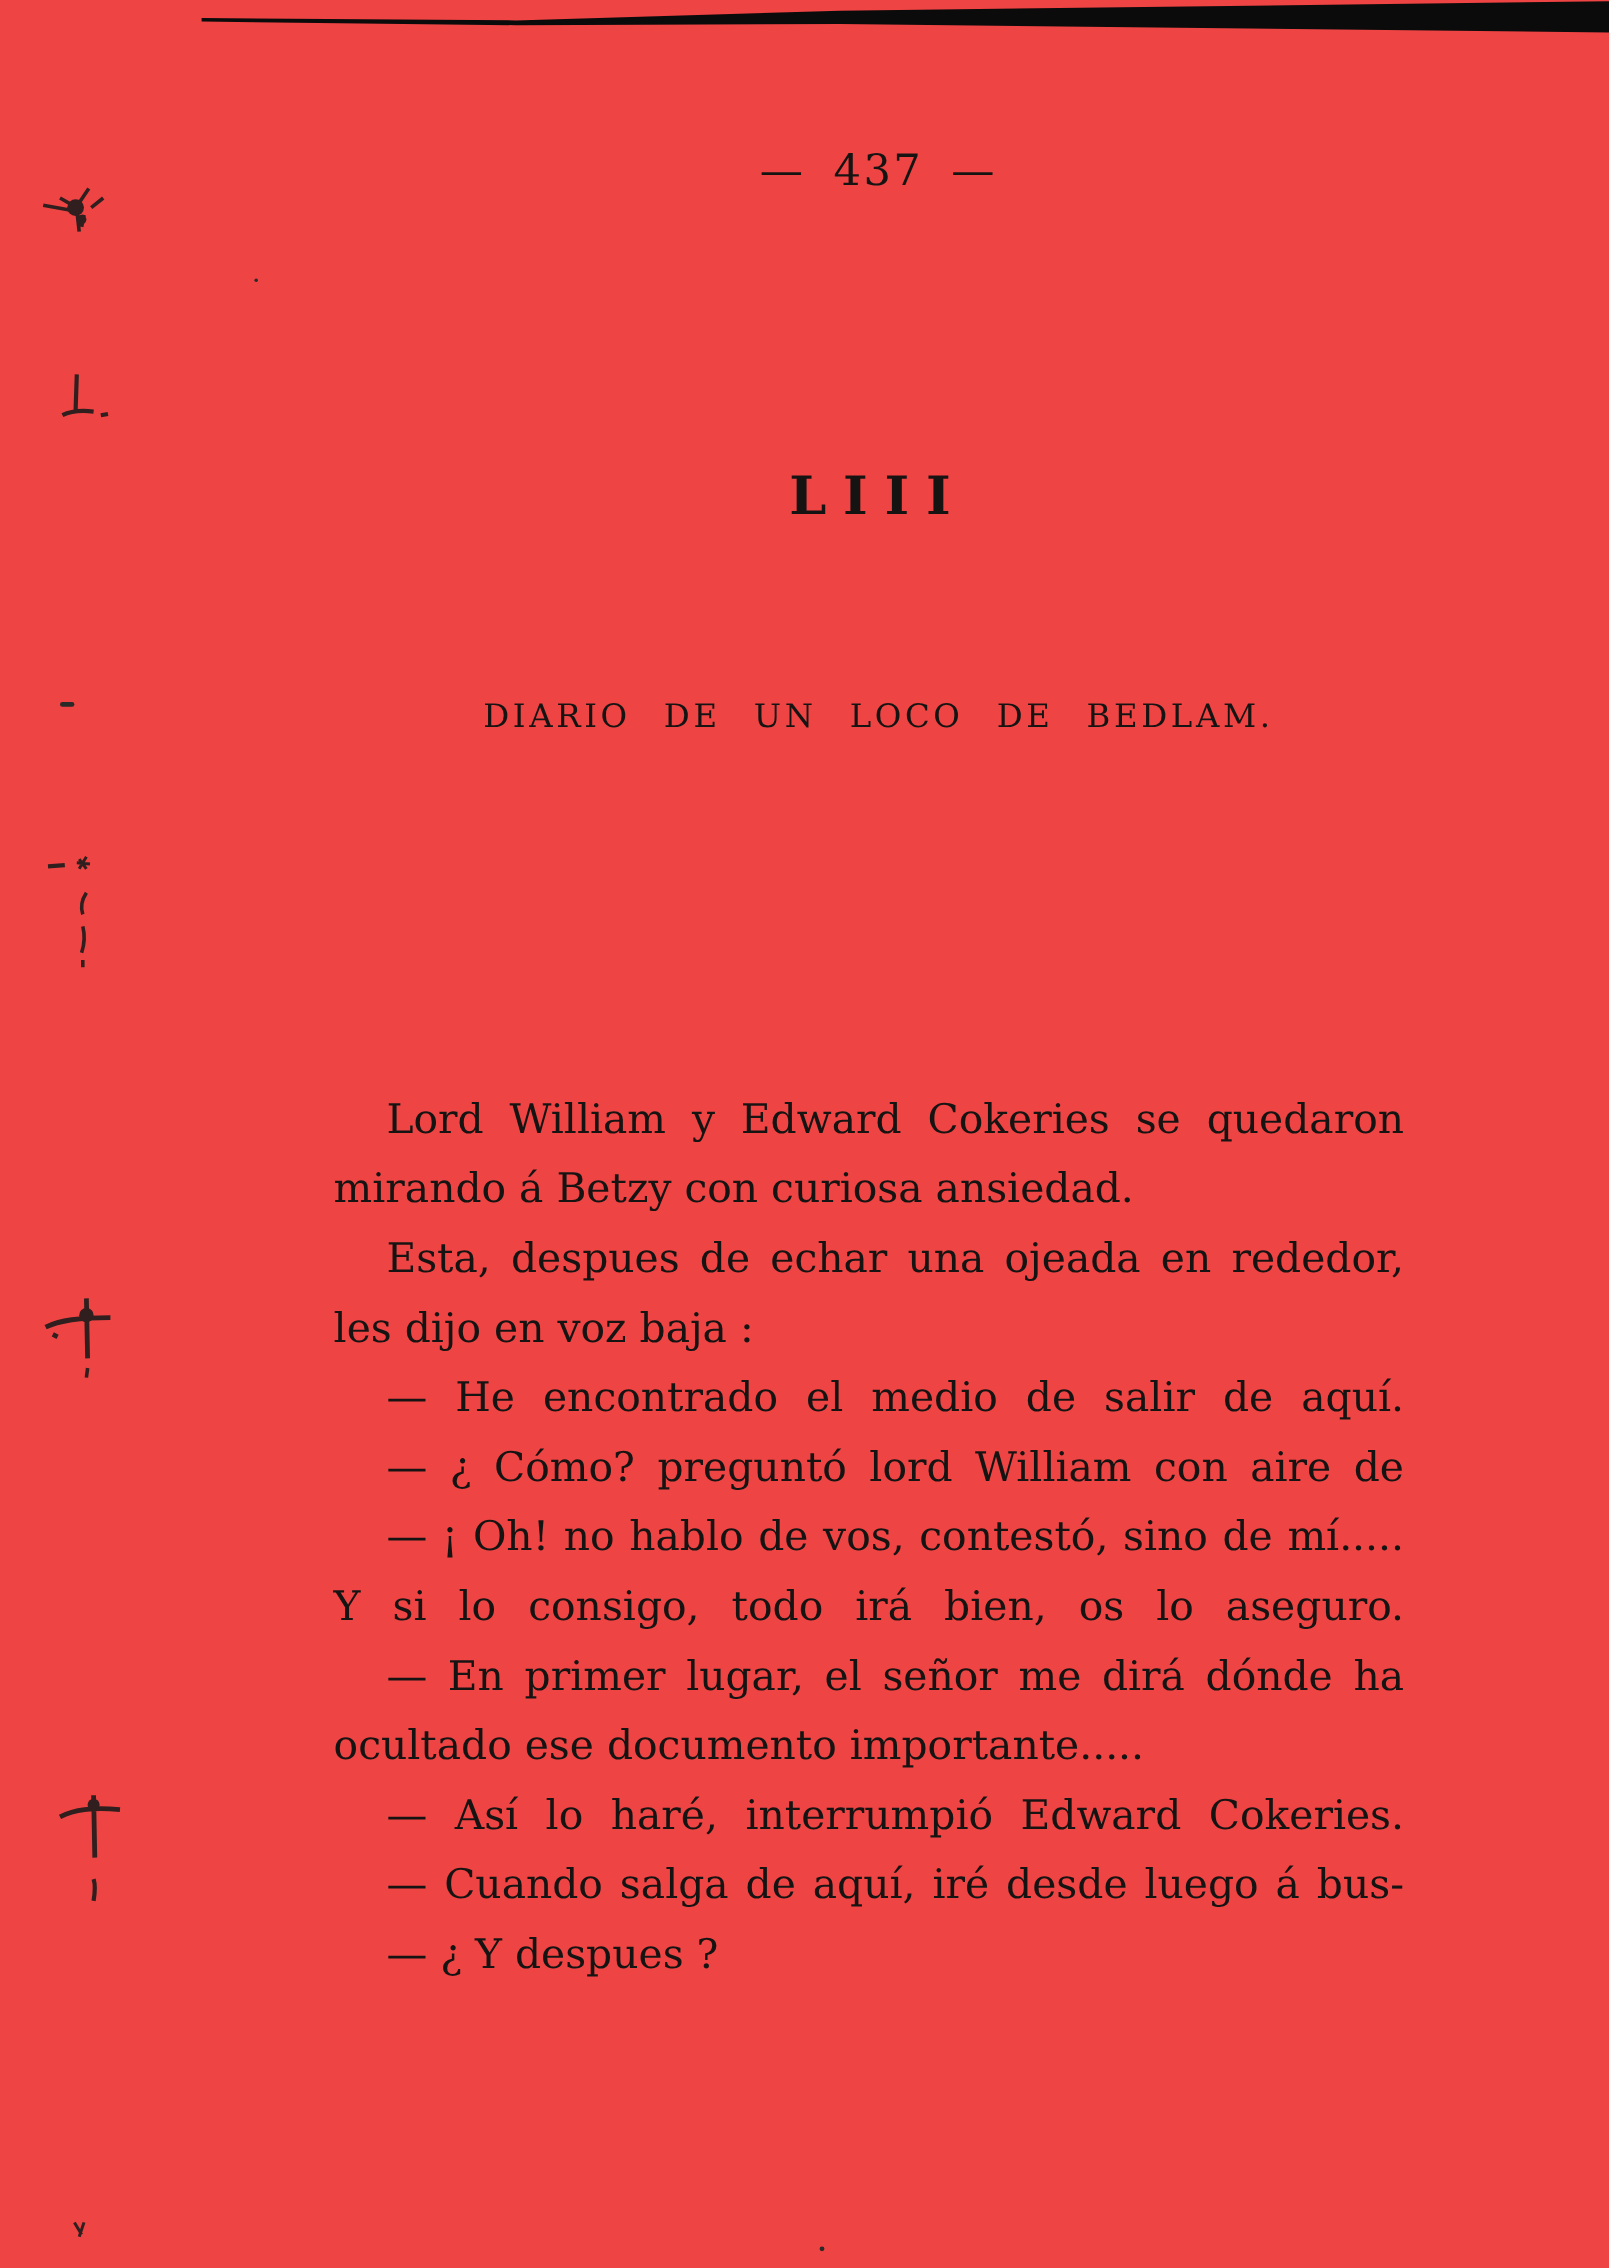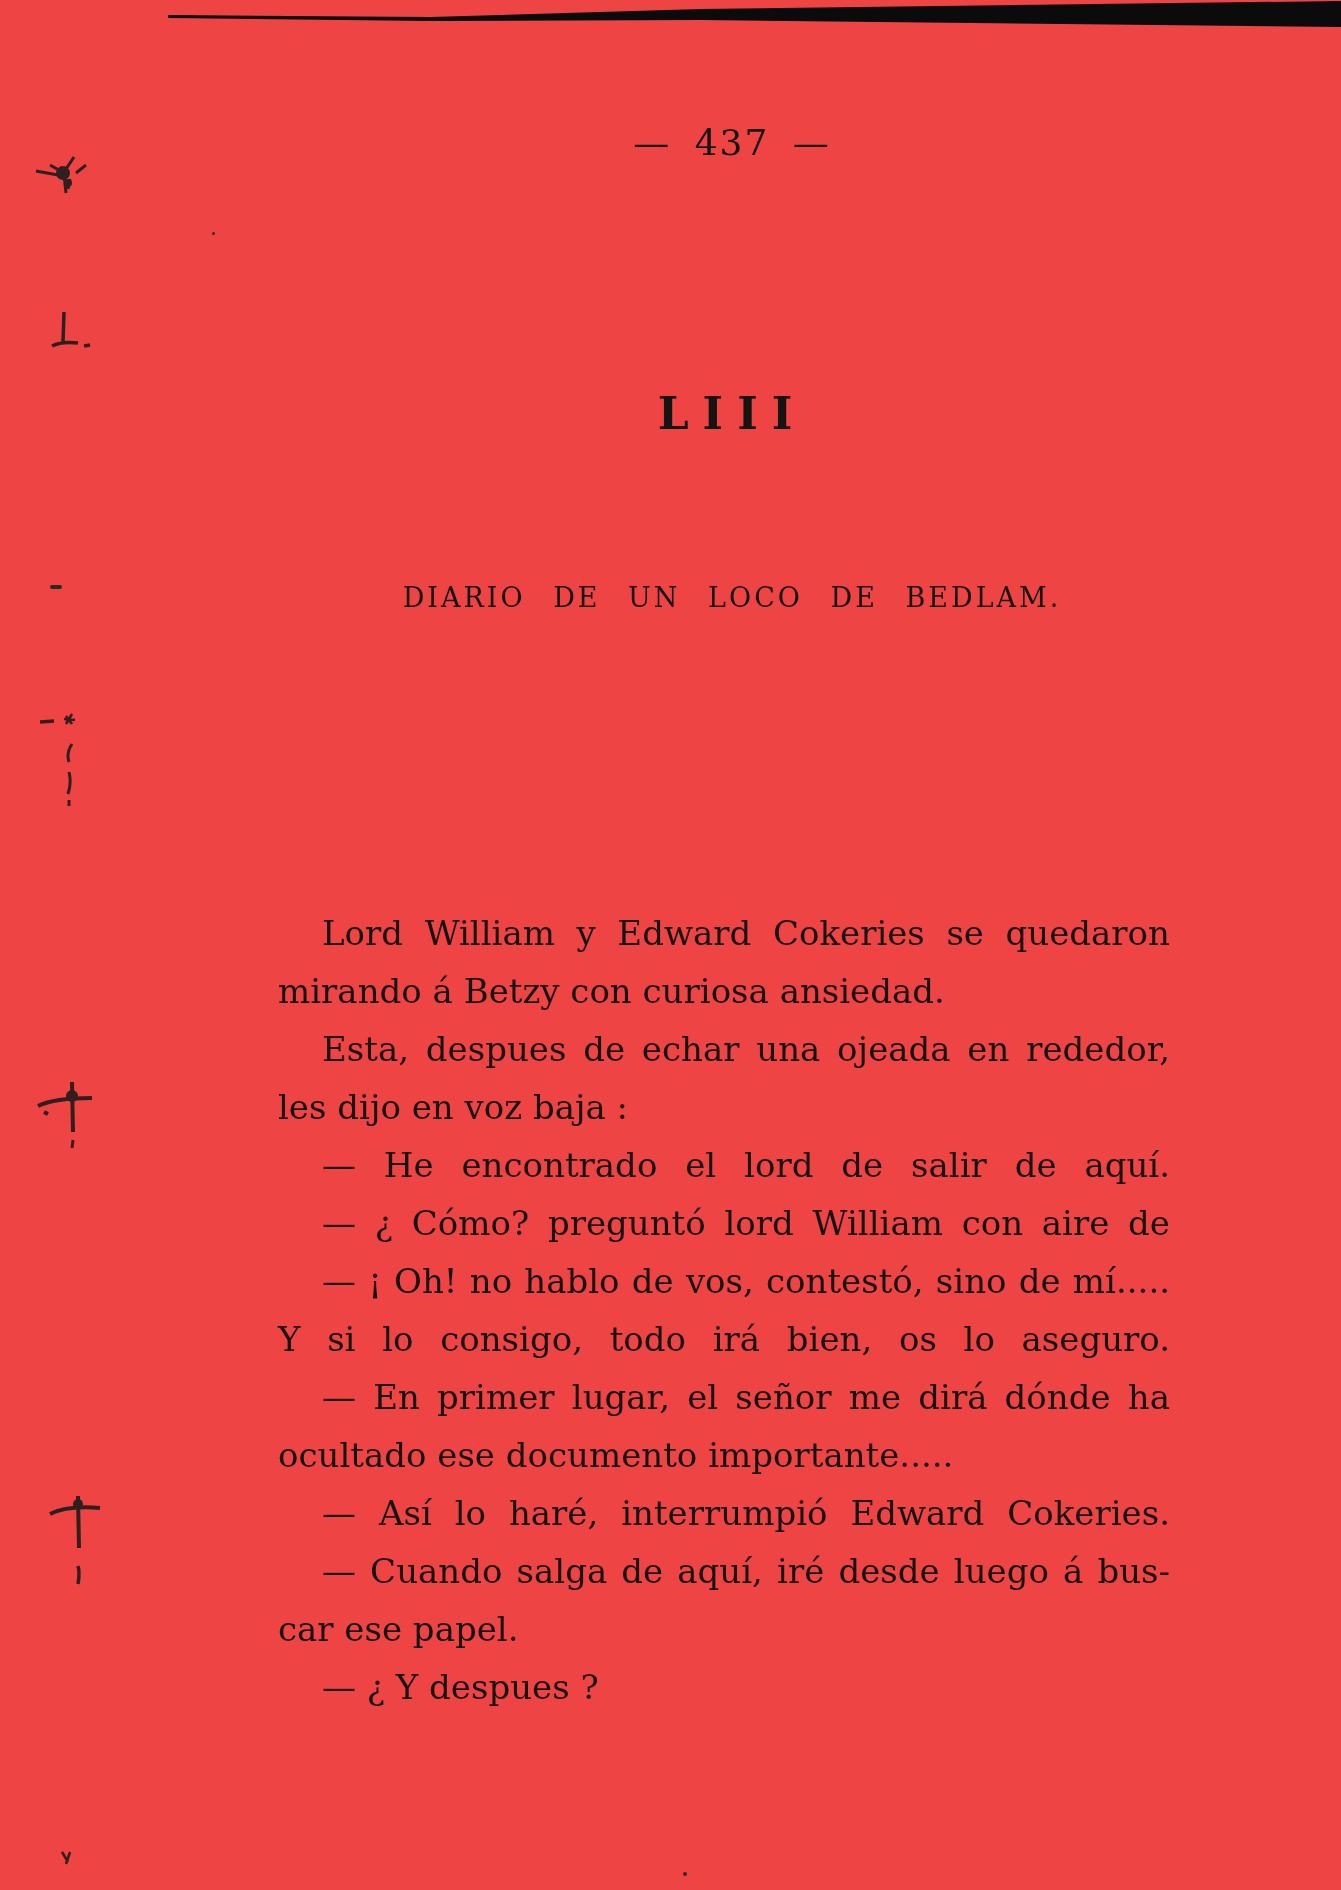--- a/index.html
+++ b/index.html
@@ -44,29 +44,28 @@
   <div class="centered chapter-title">LIII</div>
 
   <div class="centered subtitle">DIARIO DE UN LOCO DE BEDLAM.</div>
 
 
   <div class="body-text" id="body-lines">
       <div class="line justify indent">Lord William y Edward Cokeries se quedaron</div>
       <div class="line">mirando á Betzy con curiosa ansiedad.</div>
       <div class="line justify indent">Esta, despues de echar una ojeada en rededor,</div>
       <div class="line">les dijo en voz baja :</div>
-      <div class="line justify indent">— He encontrado el lord de salir de aquí.</div>
+      <div class="line justify indent">— He encontrado el medio de salir de aquí.</div>
       <div class="line justify indent">— ¿ Cómo? preguntó lord William con aire de</div>
       <div class="line justify indent">— ¡ Oh! no hablo de vos, contestó, sino de mí.....</div>
       <div class="line justify">Y si lo consigo, todo irá bien, os lo aseguro.</div>
       <div class="line justify indent">— En primer lugar, el señor me dirá dónde ha</div>
       <div class="line">ocultado ese documento importante.....</div>
       <div class="line justify indent">— Así lo haré, interrumpió Edward Cokeries.</div>
       <div class="line justify indent">— Cuando salga de aquí, iré desde luego á bus-</div>
-      <div class="line">car ese papel.</div>
       <div class="line indent">— ¿ Y despues ?</div>
     </div>
 
   <svg class="ink" style="left:30px;top:145px" width="80" height="60" viewBox="0 0 80 60">
     <path d="M6,26 L28,30 M20,20 L34,28 M44,12 L36,24 M56,20 L46,28 M34,30 L36,48 M40,34 L38,44" stroke="#1c1c1a" stroke-width="3" fill="none"></path>
     <circle cx="33" cy="28" r="7" fill="#1c1c1a"></circle>
     <circle cx="38" cy="38" r="4" fill="#1c1c1a"></circle>
   </svg>
 
   <svg class="ink" style="left:48px;top:310px" width="50" height="45" viewBox="0 0 50 45">

